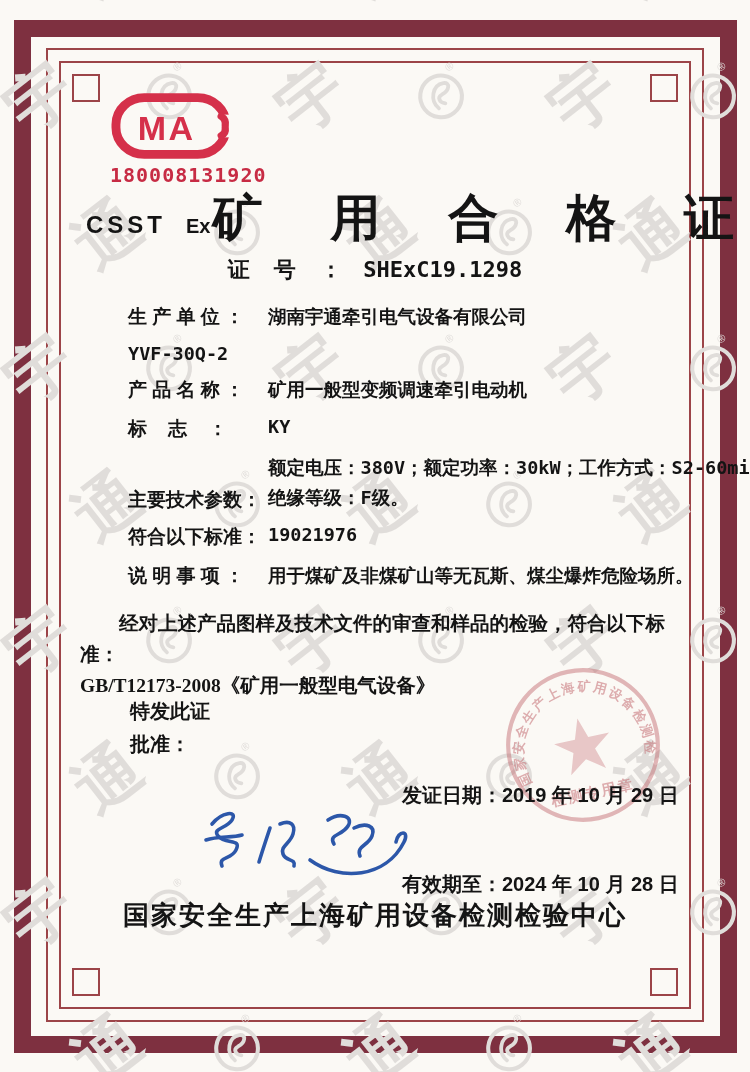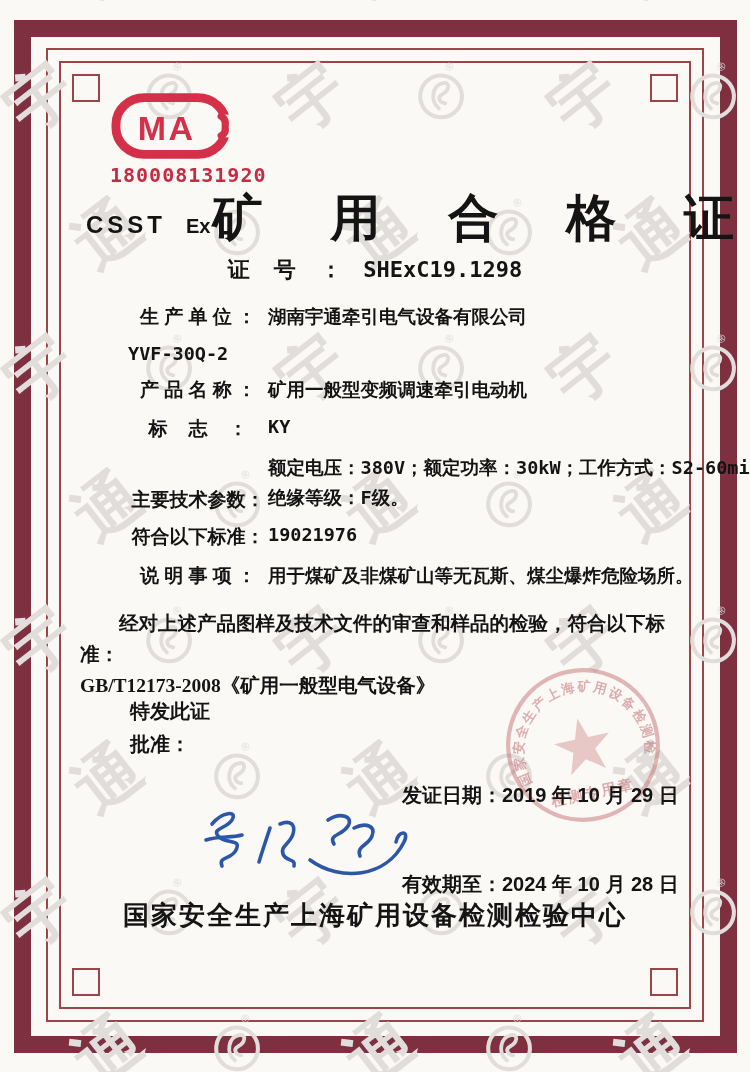--- a/index.html
+++ b/index.html
@@ -30,21 +30,21 @@
   .csst{font-size:24px;font-weight:700;letter-spacing:4px;margin-top:14px;}
   .ex{font-size:20px;font-weight:700;margin:16px 2px 0 20px;}
   .big-title{font-size:50px;font-weight:700;letter-spacing:27px;line-height:1;}
 
   .cert-line{position:absolute;left:0;right:0;top:255px;text-align:center;white-space:nowrap;}
   .cert-label{font-size:22px;font-weight:700;letter-spacing:9px;}
   .cert-value{font-size:22px;font-weight:700;font-family:"DejaVu Sans Mono","Liberation Mono",monospace;margin-left:8px;}
 
   .fields{position:absolute;left:128px;top:304px;right:56px;}
   .row{display:flex;align-items:flex-start;margin-bottom:13px;font-weight:700;font-size:19px;}
-  .row .lbl{width:140px;flex:none;white-space:pre;text-align:center;}
+  .row .lbl{width:140px;flex:none;white-space:pre;}
   .row .val{font-family:"DejaVu Sans Mono","Liberation Mono",monospace;font-weight:700;font-size:18.5px;}
   .row.params{margin-top:-2px;margin-bottom:9px;}
   .row.params .pline{line-height:30px;white-space:nowrap;}
   .row.report{margin-top:9px;}
 
   .statement{position:absolute;left:80px;right:64px;top:608px;font-size:19.5px;font-weight:700;line-height:31px;}
   .statement .s1{text-indent:2em;}
   .statement .s2{font-family:Liberation Serif, serif;font-weight:700;}
 
   .grant{position:absolute;left:130px;top:698px;font-size:20px;font-weight:700;}

